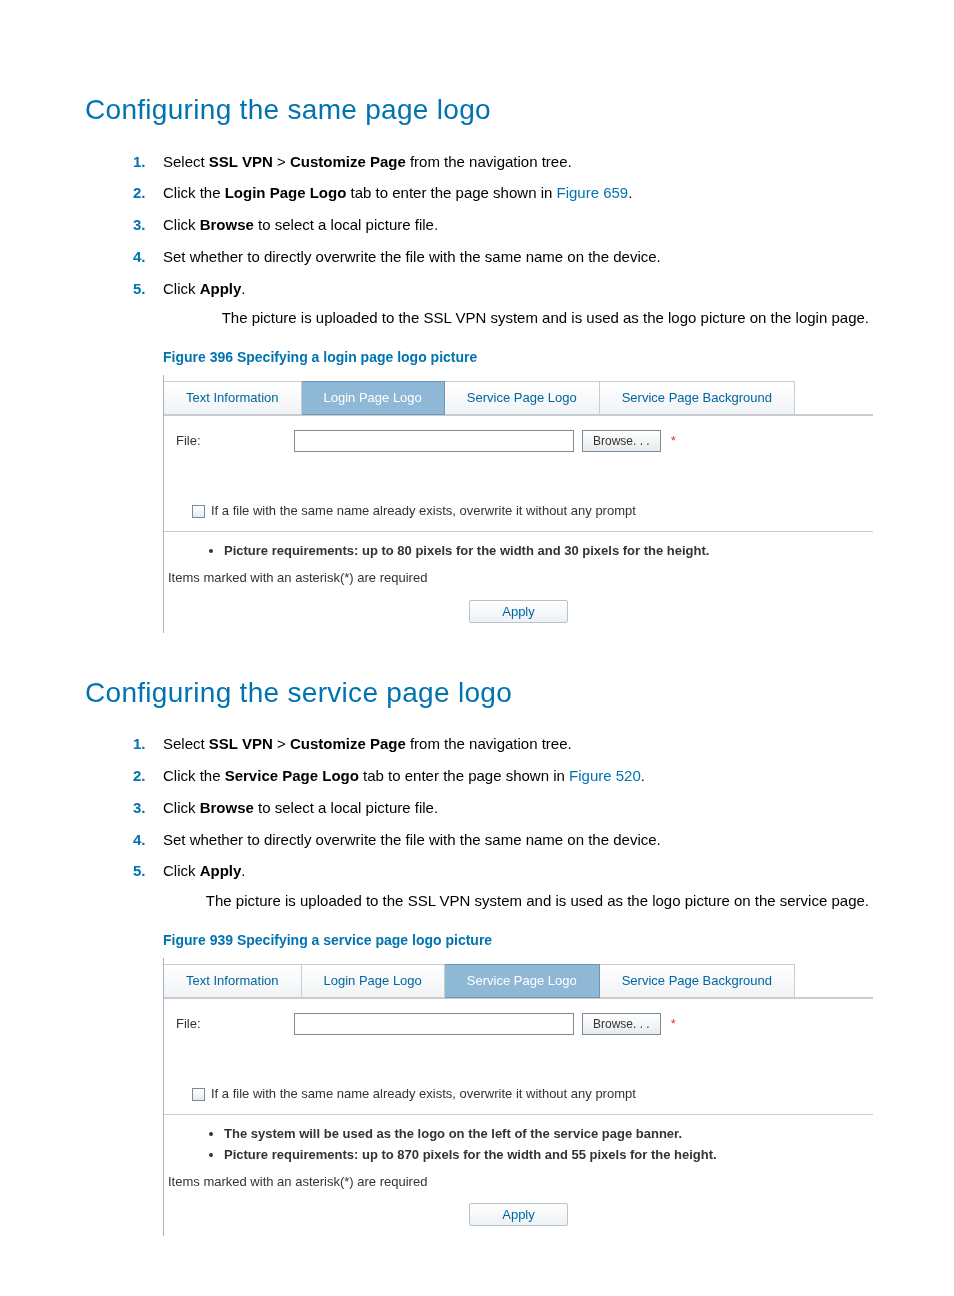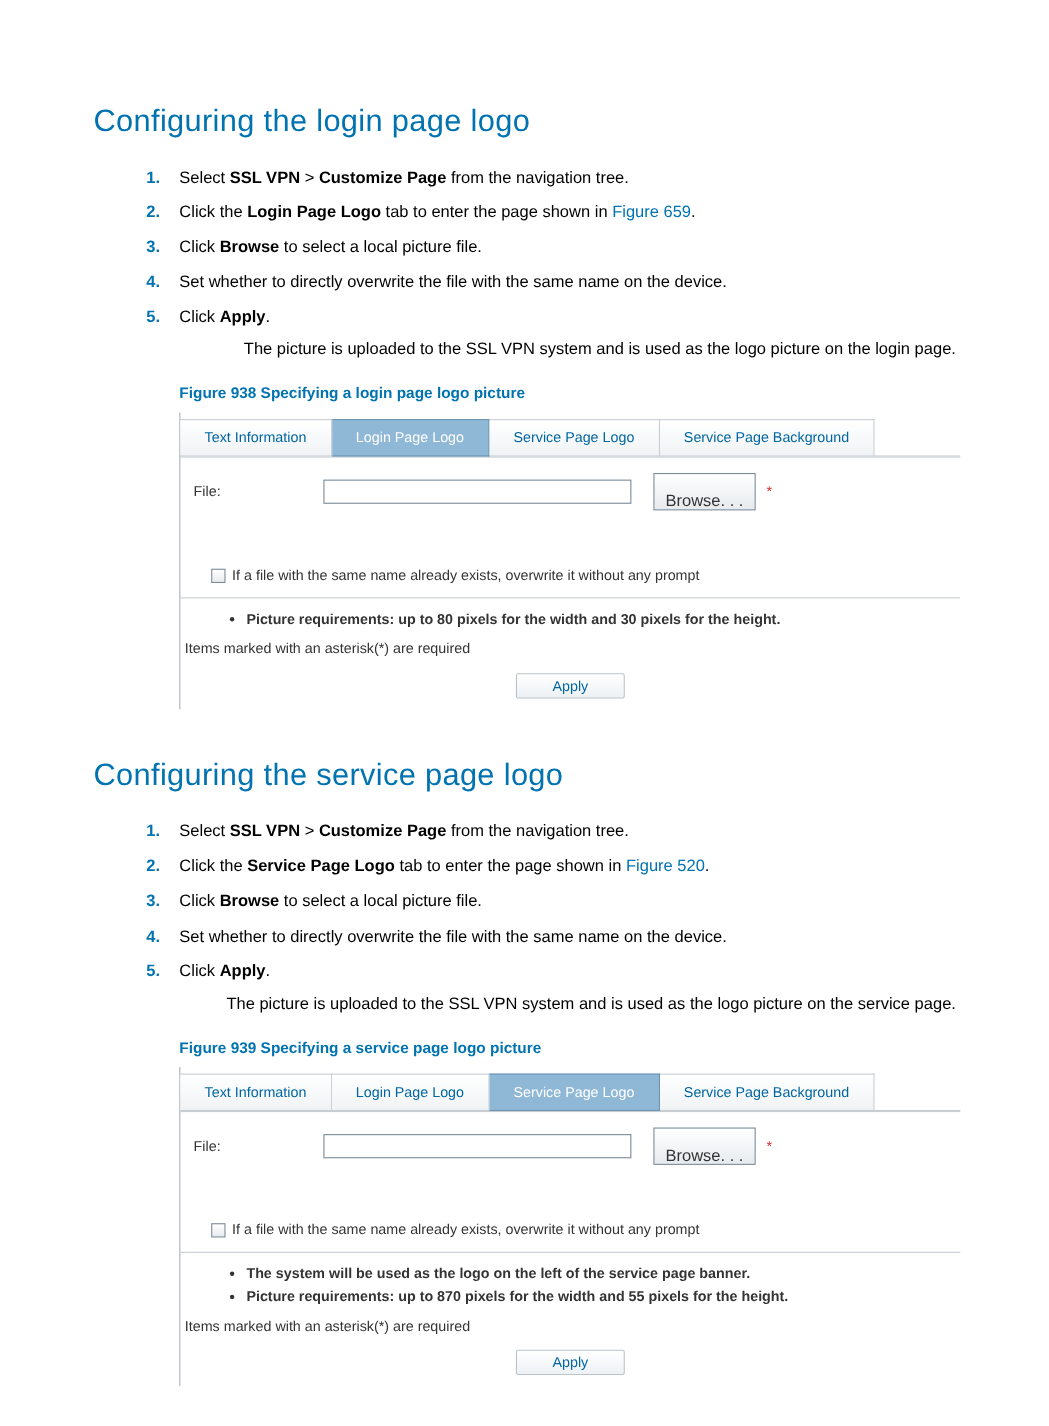--- a/index.html
+++ b/index.html
@@ -92,27 +92,26 @@
   }
   .file-label { width: 110px; }
   .file-input {
     flex: 0 0 280px;
     height: 22px;
     border: 1px solid #7a8a99;
     background: #fff;
   }
   .browse-btn {
     height: 22px;
-    padding: 16px 10px;
+    padding: 3px 10px;
     border: 1px solid #7a8a99;
     background: linear-gradient(#ffffff,#e7ebee);
-    font-size: 15px;
+    font-size: 12px;
     color: #333;
     cursor: pointer;
-    margin-left: 12px;
   }
   .asterisk { color: #d33; margin-left: 2px; }
   .check-row {
     display: flex;
     align-items: center;
     padding: 0 12px 10px 28px;
     gap: 6px;
     margin-top: 40px;
   }
   .chk {
@@ -151,40 +150,40 @@
   }
   .page-num {
     text-align: center;
     font-size: 13px;
     margin-top: 130px;
   }
 </style>
 </head>
 <body>
 
-<h2>Configuring the login page logo</h2>
+<h2>Configuring the same page logo</h2>
 
 <ol class="steps">
   <li>
     <span>Select </span><b>SSL VPN</b><span> &gt; </span><b>Customize Page</b><span> from the navigation tree.</span>
   </li>
   <li>
     <span>Click the </span><b>Login Page Logo</b><span> tab to enter the page shown in </span><span class="link">Figure 659</span><span>.</span>
   </li>
   <li>
     <span>Click </span><b>Browse</b><span> to select a local picture file.</span>
   </li>
   <li>Set whether to directly overwrite the file with the same name on the device.</li>
   <li>
     <span>Click </span><b>Apply</b><span>.</span>
     <div class="sub">The picture is uploaded to the SSL VPN system and is used as the logo picture on the login page.</div>
   </li>
 </ol>
 
-<div class="fig-caption">Figure 938 Specifying a login page logo picture</div>
+<div class="fig-caption">Figure 396 Specifying a login page logo picture</div>
 
 <div class="ui-box">
   <div class="tabs">
     <div class="tab">Text Information</div>
     <div class="tab active">Login Page Logo</div>
     <div class="tab">Service Page Logo</div>
     <div class="tab last">Service Page Background</div>
     <div class="tab-spacer"></div>
   </div>
   <div class="body-row">

